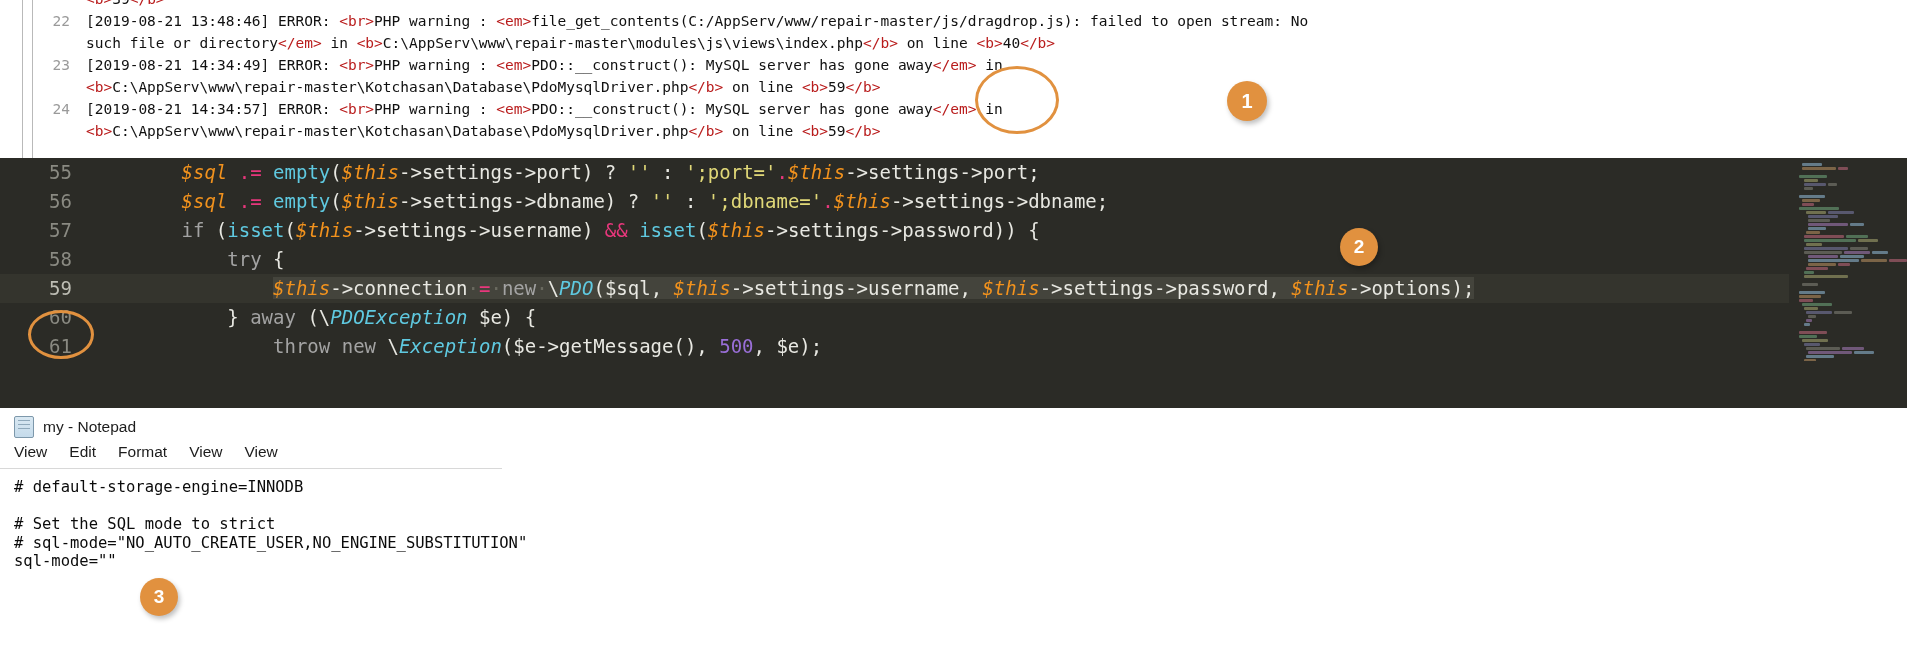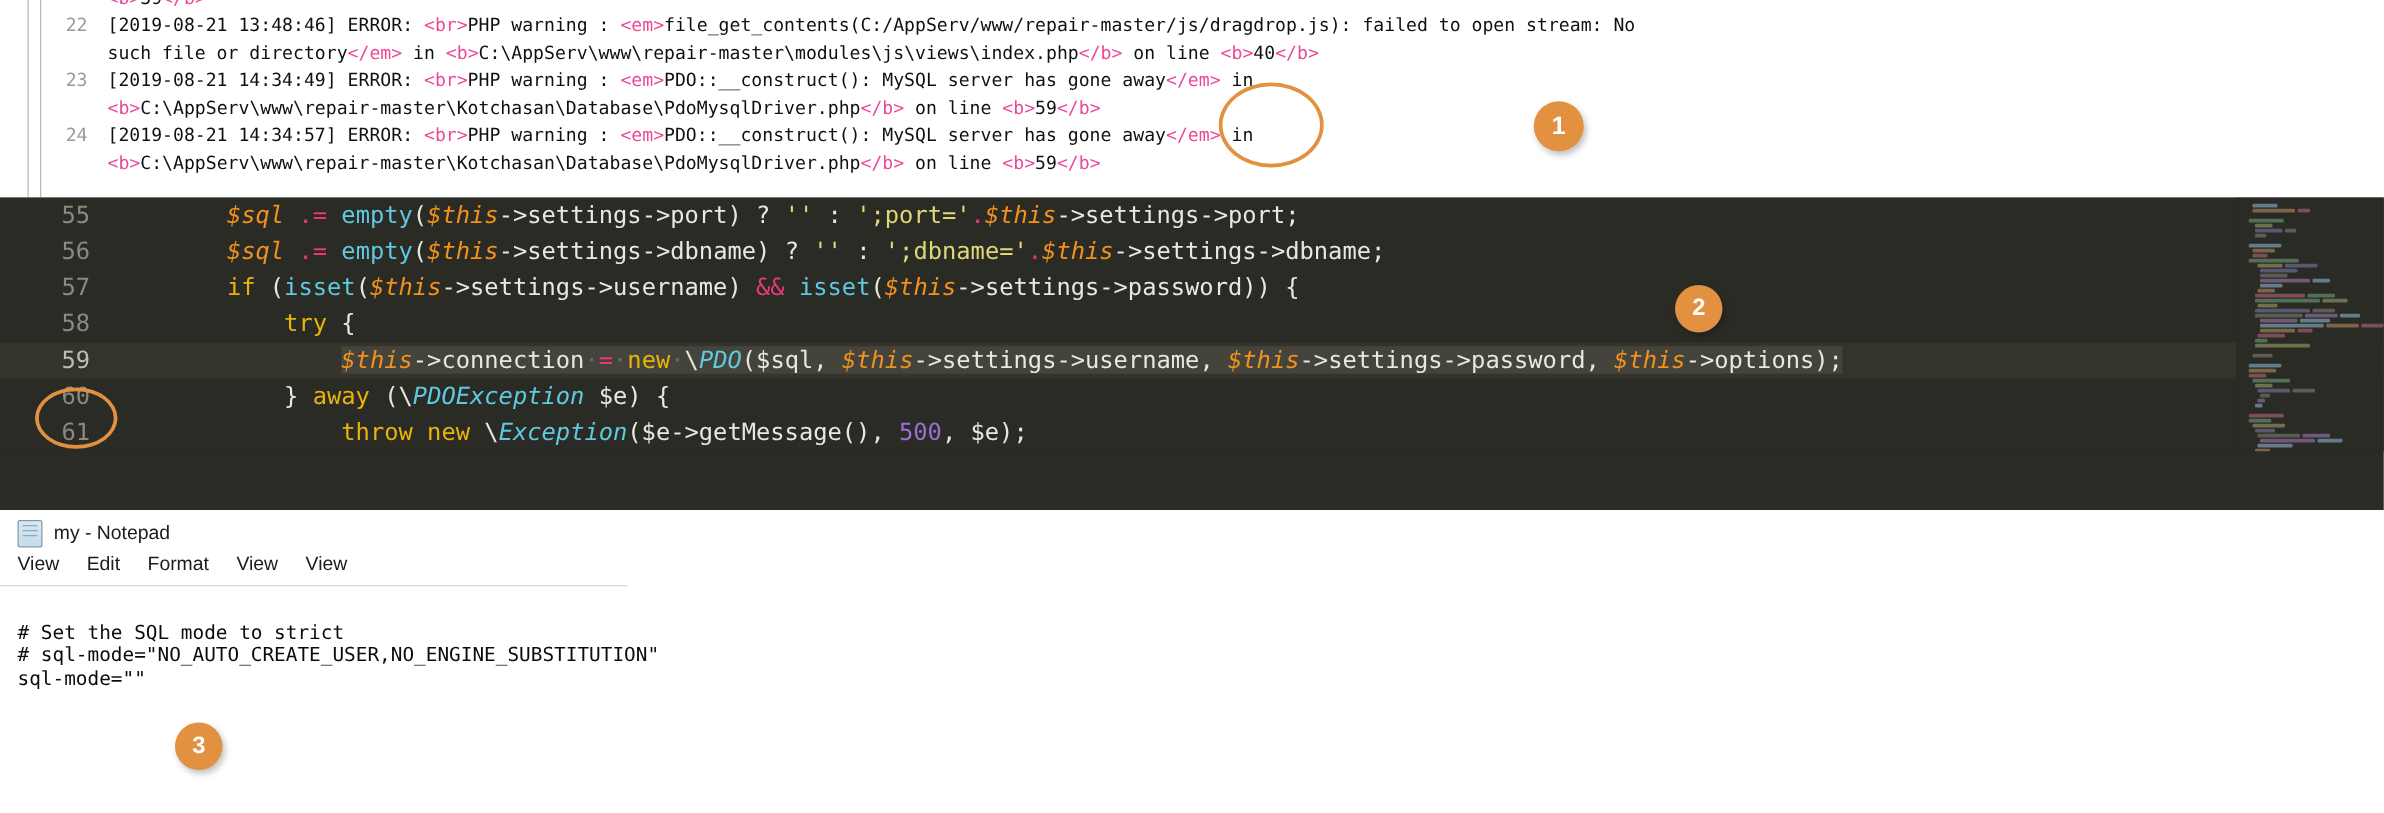--- a/index.html
+++ b/index.html
@@ -48,21 +48,21 @@
   .log-num {
     width: 36px;
     min-width: 36px;
     text-align: right;
     color: #9a9a9a;
     padding-right: 16px;
     font-family: "DejaVu Sans Mono", monospace;
   }
   .log-text { flex: 1; }
   .log-cont .log-num { color: transparent; }
-  .tag { color: #ec4899; }
+  .tag { color: #b91c1c; }
 
   
   .editor-pane {
     position: absolute;
     left: 0; top: 158px;
     width: 1907px;
     height: 250px;
     background: #2b2b26;
     overflow: hidden;
   }
@@ -137,21 +137,21 @@
     color: #8a8a82;
     font-size: 19px;
   }
   .code-line.active .gutter { color: #bdbdb4; }
   .code-text { color: #e8e8e2; padding-left: 0; }
   .sel-hl { background: #44443c; }
 
   
   .t-var   { color: #f2921d; font-style: italic; }
   .t-fn    { color: #5fc9e0; }
-  .t-kw    { color: #eab308; }
+  .t-kw    { color: #a3a3a3; }
   .t-str   { color: #e0d878; }
   .t-punc  { color: #e8e8e2; }
   .t-num   { color: #9a6fd8; }
   .t-cls   { color: #5fc9e0; font-style: italic; }
   .t-op    { color: #e8377c; }
   .t-dot   { color: #e8377c; }
   .ws-dot  { color: #6a6a60; }
 
   .minimap {
     position: absolute;
@@ -452,20 +452,20 @@
     <span>my - Notepad</span>
   </div>
   <div class="np-menu" id="np-menu">
       <span>View</span>
       <span>Edit</span>
       <span>Format</span>
       <span>View</span>
       <span>View</span>
     </div>
   <div class="np-sep"></div>
-  <div class="np-text" id="np-text"><div></div><div># Set the SQL mode to strict</div><div># sql-mode="NO_AUTO_CREATE_USER,NO_ENGINE_SUBSTITUTION"</div><div>sql-mode=""</div></div>
+  <div class="np-text" id="np-text"><div># default-storage-engine=INNODB</div><div></div><div># Set the SQL mode to strict</div><div># sql-mode="NO_AUTO_CREATE_USER,NO_ENGINE_SUBSTITUTION"</div><div>sql-mode=""</div></div>
 </div>
 
 <div class="ellipse" id="ellipse-log"></div>
 <div class="ellipse" id="ellipse-line"></div>
 <div class="badge" id="badge1">1</div>
 <div class="badge" id="badge2">2</div>
 <div class="badge" id="badge3">3</div>
 
 </body></html>

